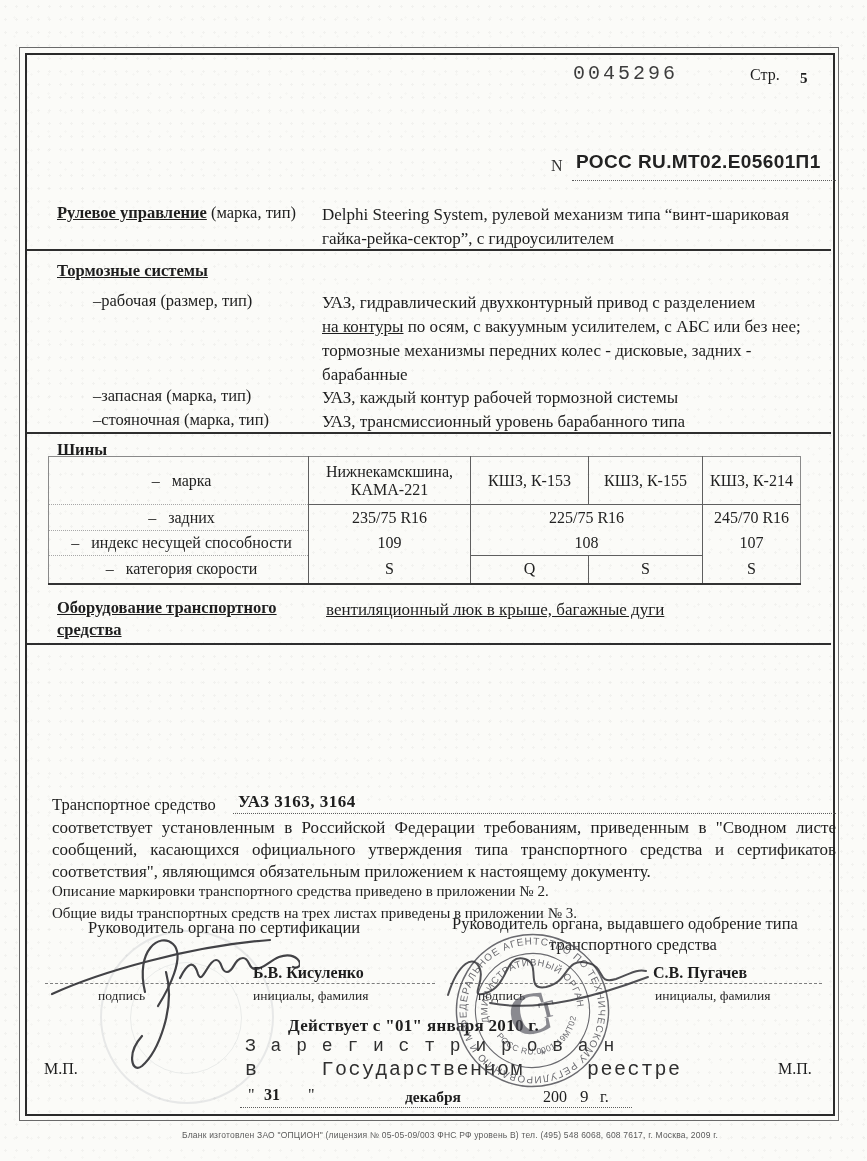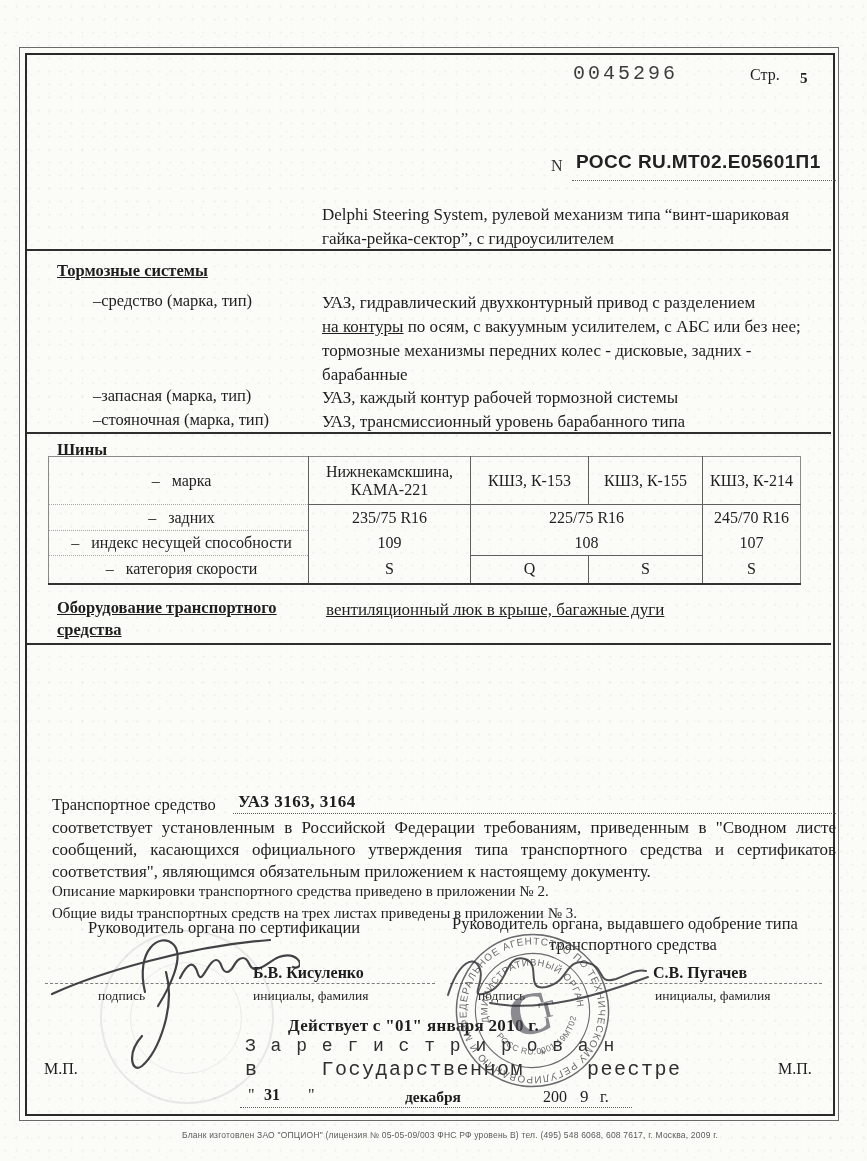--- a/index.html
+++ b/index.html
@@ -48,28 +48,29 @@
   <div class="frame-inner"></div>
 
   <div class="abs mono" style="left:573px;top:62px;font-size:20px;letter-spacing:3px;color:#3d3d3d;">0045296</div>
   <div class="abs serif" style="left:750px;top:66px;font-size:16px;">Стр.</div>
   <div class="abs serif b" style="left:800px;top:70px;font-size:15px;">5</div>
 
   <div class="abs serif" style="left:551px;top:157px;font-size:16px;color:#333;">N</div>
   <div class="abs sans b" style="left:576px;top:151px;font-size:19px;letter-spacing:.4px;color:#222;">РОСС RU.MT02.E05601П1</div>
   <div class="abs dotline" style="left:572px;top:179px;width:264px;"></div>
 
+  <div class="abs lbl" style="left:57px;top:203px;"><span class="b u">Рулевое управление</span><span> (марка, тип)</span></div>
   <div class="abs val" style="left:322px;top:203px;">Delphi Steering System, рулевой механизм типа “винт-шариковая</div>
   <div class="abs val" style="left:322px;top:227px;">гайка-рейка-сектор”, с гидроусилителем</div>
 
   <div class="hr" style="top:249px;"></div>
 
   <div class="abs title" style="left:57px;top:261px;">Тормозные системы</div>
 
-  <div class="abs lbl" style="left:93px;top:291px;">–средство (марка, тип)</div>
+  <div class="abs lbl" style="left:93px;top:291px;">–рабочая (размер, тип)</div>
   <div class="abs val" style="left:322px;top:291px;">УАЗ, гидравлический двухконтурный привод с разделением</div>
   <div class="abs val" style="left:322px;top:315px;"><span class="u">на контуры</span><span> по осям, с вакуумным усилителем, с АБС или без нее;</span></div>
   <div class="abs val" style="left:322px;top:339px;">тормозные механизмы передних колес - дисковые, задних -</div>
   <div class="abs val" style="left:322px;top:363px;">барабанные</div>
 
   <div class="abs lbl" style="left:93px;top:386px;">–запасная (марка, тип)</div>
   <div class="abs val" style="left:322px;top:386px;">УАЗ, каждый контур рабочей тормозной системы</div>
 
   <div class="abs lbl" style="left:93px;top:410px;">–стояночная (марка, тип)</div>
   <div class="abs val" style="left:322px;top:410px;">УАЗ, трансмиссионный уровень барабанного типа</div>

